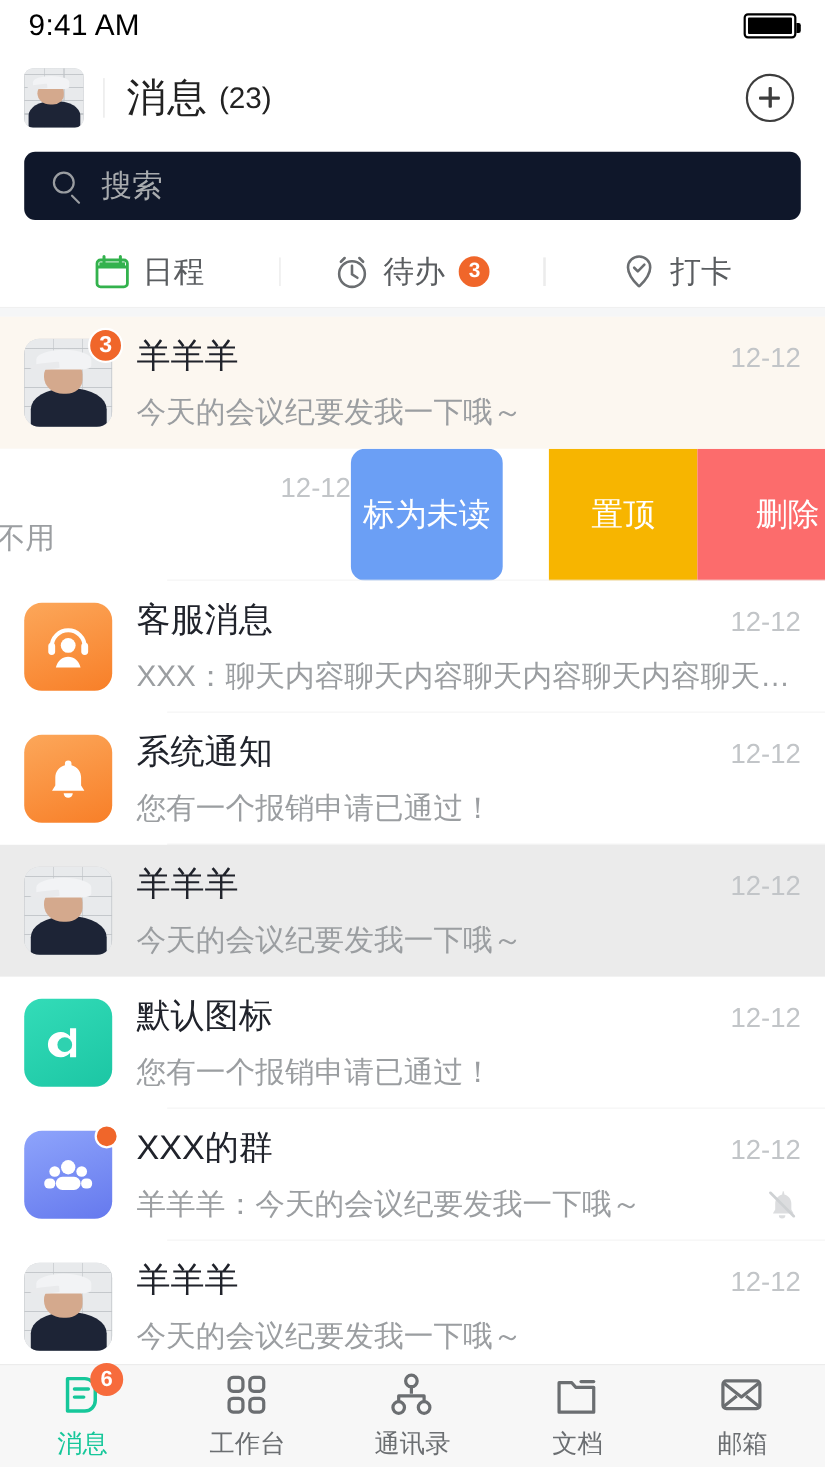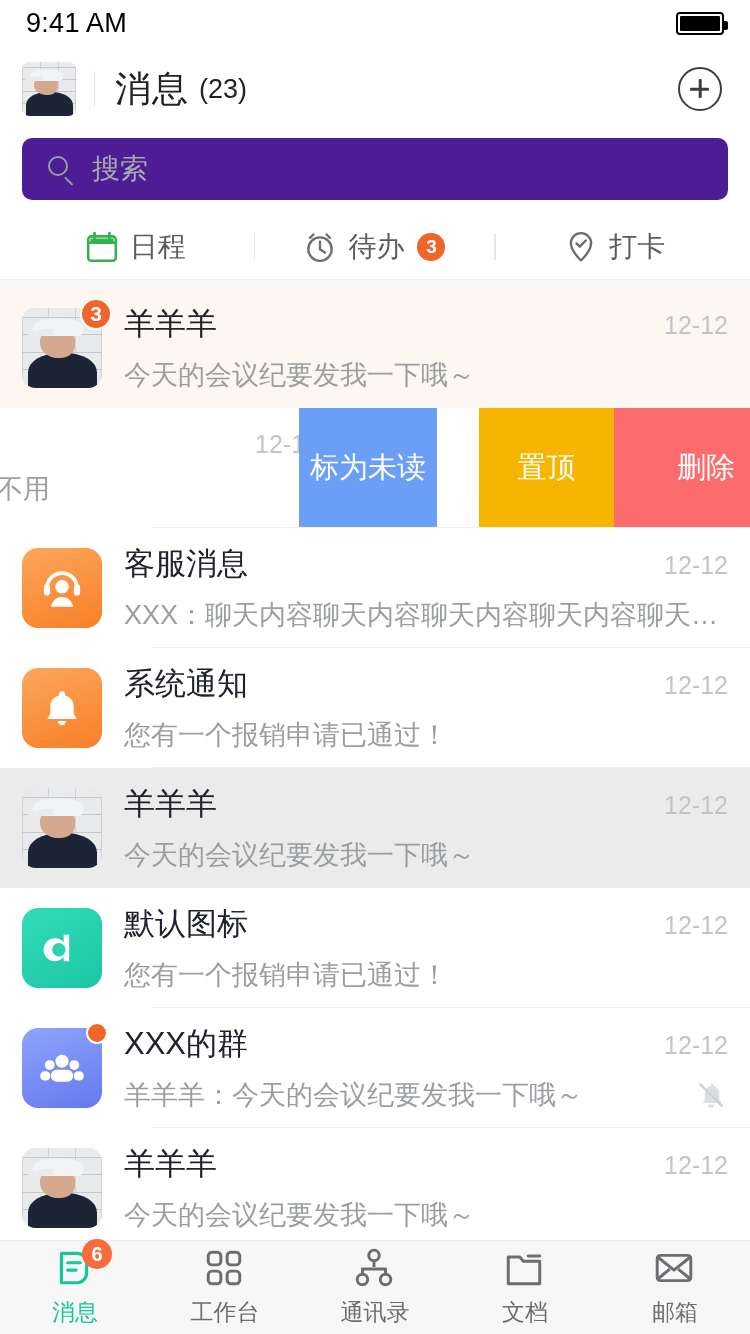--- a/index.html
+++ b/index.html
@@ -73,21 +73,21 @@
     box-shadow:-7% 0 0 rgba(0,0,0,.04);
   }
   .photo-av .brim {
     position:absolute; left:6%; top:27%; width:34%; height:8%;
     background:#e9eaec; border-radius:40% 8% 8% 60%; transform:rotate(-6deg);
   }
 
   
   .search-wrap { padding:6px 22px 14px; }
   .search-box {
-    height:62px; background:#4c1d95; border-radius:10px;
+    height:62px; background:#0f172a; border-radius:10px;
     display:flex; align-items:center; padding:0 24px;text-align:center;
   }
   .search-ico { width:30px; height:30px; position:relative; flex:none; margin-right:16px; }
   .search-ico i {
     position:absolute; left:2px; top:2px; width:20px; height:20px;
     border:2.4px solid #9a9da1; border-radius:50%;
   }
   .search-ico b {
     position:absolute; right:2px; bottom:2px; width:11px; height:2.4px;
     background:#9a9da1; border-radius:2px; transform:rotate(45deg);
@@ -158,23 +158,23 @@
   .swipe-content {
     position:absolute; top:0; left:-155px; width:496px; height:120px;
     display:flex; align-items:center; padding:0 22px; background:#fff;
   }
   .swipe-content .row-main { margin-left:102px; }
   .swipe-actions { position:absolute; top:0; right:0; height:120px; display:flex; }
   .swipe-btn {
     display:flex; align-items:center; justify-content:center;
     color:#fff; font-size:29px;
   }
-  .sb-unread { width:138px; background:#6b9ff5; }
+  .sb-unread { width:138px; background:#6b9ff5;border-radius:13px; }
   .sb-top    { width:135px; background:#f7b500;margin-left:42px; }
-  .sb-del    { width:136px; background:#fc6c6c;padding-left:48px; }
+  .sb-del    { width:116px; background:#fc6c6c;padding-left:48px; }
 
   
   .tabbar {
     position:absolute; left:0; bottom:0; width:750px; height:94px;
     background:#f7f7f7; border-top:1px solid #ececec;
     display:flex; align-items:center;
   }
   .tab { flex:1; display:flex; flex-direction:column; align-items:center;
          justify-content:center; gap:6px; position:relative; }
   .tab-label { font-size:23px; color:#6b6e71; }

